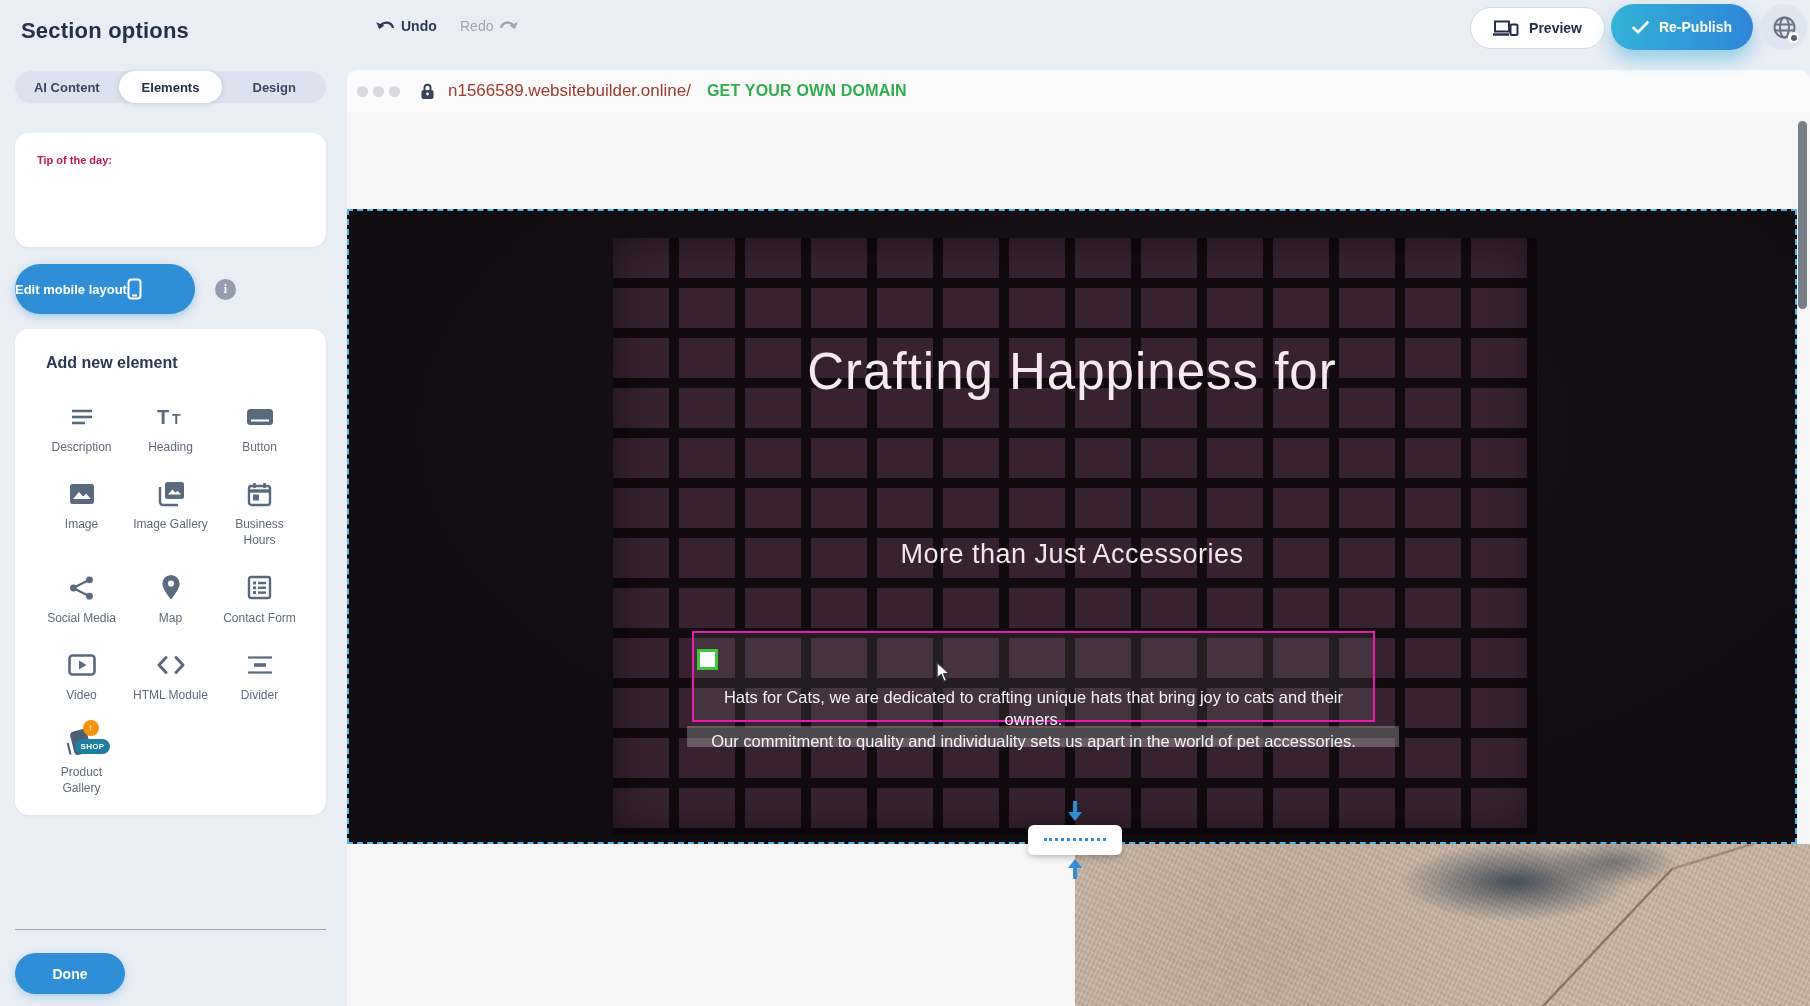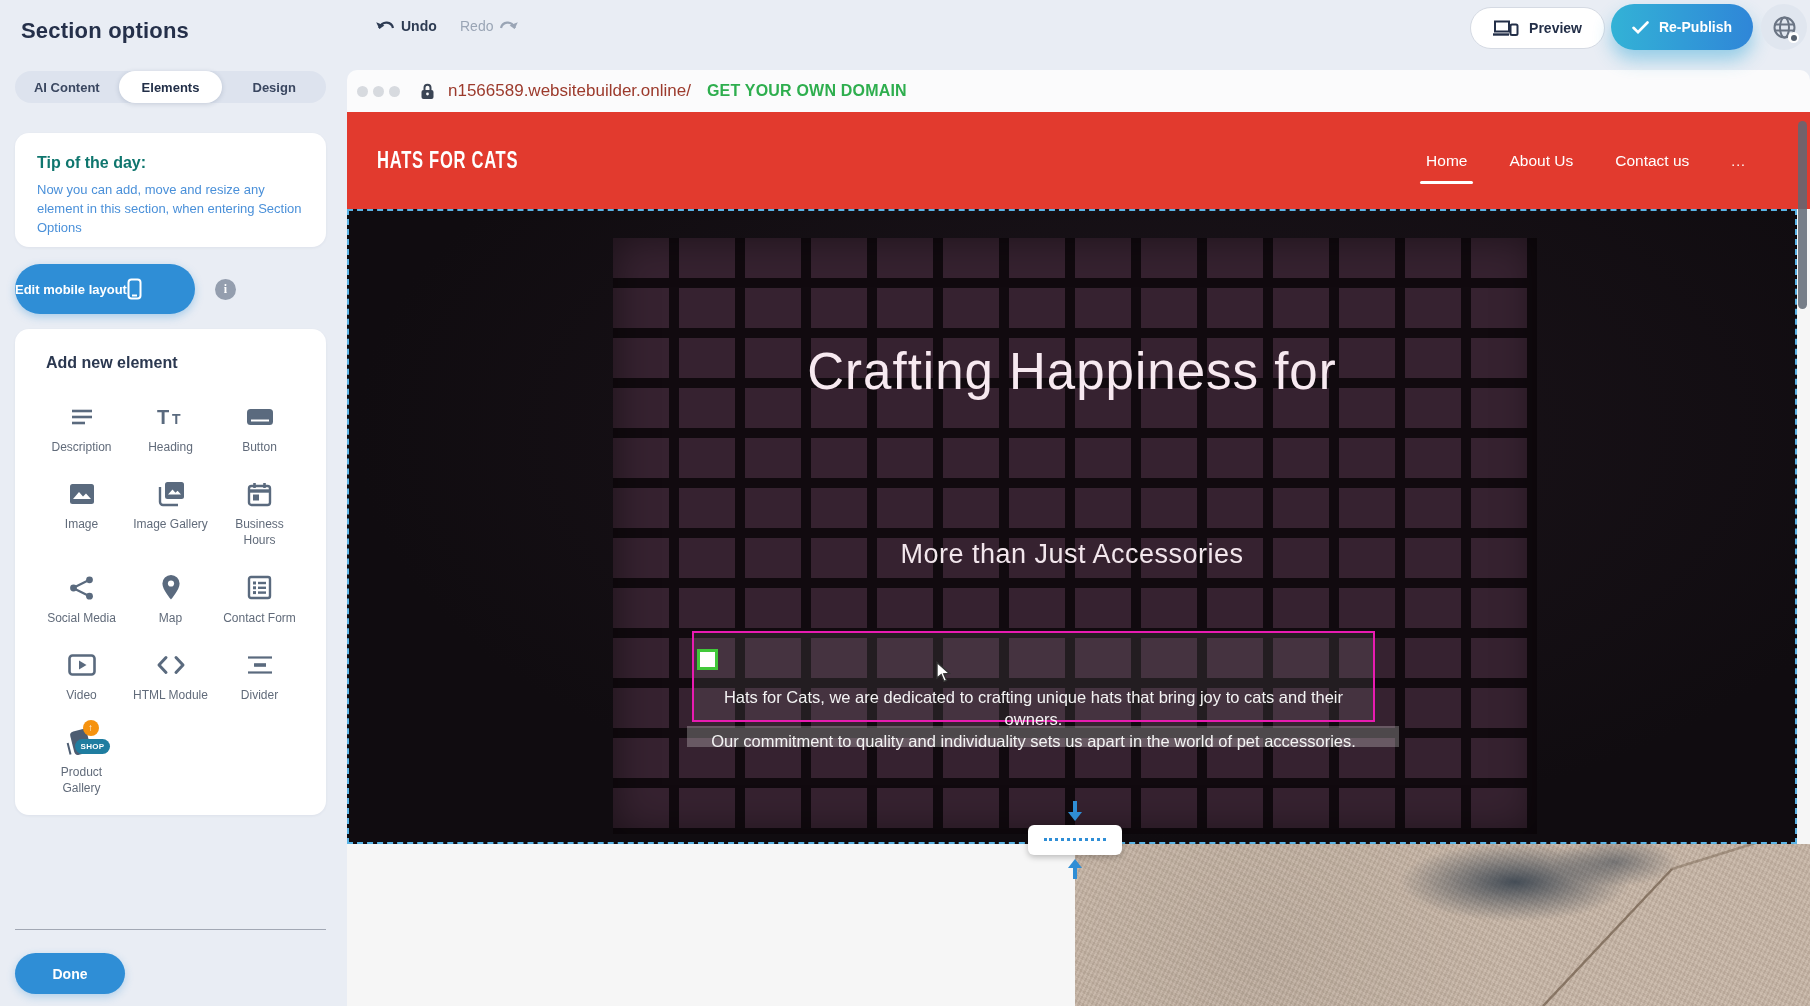--- a/index.html
+++ b/index.html
@@ -6,21 +6,21 @@
   html,body { width:1810px; height:1006px; overflow:hidden; }
   body { font-family:"Liberation Sans", sans-serif; background:#e9edf4; position:relative; }
 
   
   .sidebar { position:absolute; left:0; top:0; width:347px; height:1006px; background:#e9edf4; z-index:30; }
   .panel-title { position:absolute; left:21px; top:18px; font-size:22px; font-weight:700; color:#25304a; letter-spacing:.2px; }
   .tabs { position:absolute; left:15px; top:71px; width:311px; height:32px; background:#dde3ee; border-radius:16px; display:flex; align-items:stretch; }
   .tab { flex:1; display:flex; align-items:center; justify-content:center; font-size:13px; font-weight:700; color:#3a4760; border-radius:16px; cursor:pointer; }
   .tab.active { background:#fff; box-shadow:0 1px 5px rgba(30,50,90,.18); color:#222f48; }
   .tip-card { position:absolute; left:15px; top:133px; width:311px; height:114px; background:#fff; border-radius:14px; box-shadow:0 1px 3px rgba(30,50,90,.06); padding:21px 22px; }
-  .tip-title { color:#0f766e; font-size:16px; font-weight:700; margin-bottom:9px; }
+  .tip-title { color:#be185d; font-size:11px; font-weight:700; margin-bottom:9px; }
   .tip-body { color:#4a90d9; font-size:13px; line-height:1.45; }
   .edit-row { position:absolute; left:15px; top:264px; width:311px; height:50px; display:flex; align-items:center; }
   .edit-btn { width:180px; height:50px; background:#2f8ed6; border:none; border-radius:25px; color:#fff; font-family:inherit; font-size:13px; font-weight:700; display:flex; align-items:center; justify-content:flex-start; cursor:pointer; box-shadow:0 3px 8px rgba(47,142,214,.35); }
   .info-dot { width:21px; height:21px; border-radius:50%; background:#949eae; color:#fff; font-size:12px; font-weight:700; display:flex; align-items:center; justify-content:center; margin-left:20px; font-family:"Liberation Serif", serif; cursor:pointer; }
   .add-card { position:absolute; left:15px; top:329px; width:311px; height:486px; background:#fff; border-radius:14px; box-shadow:0 1px 3px rgba(30,50,90,.06); padding:25px 22px; }
   .add-title { font-size:16px; font-weight:700; color:#2b3850; margin-bottom:30px; padding-left:9px; }
   .el-grid { display:grid; grid-template-columns:repeat(3,1fr); row-gap:24px; }
   .el-item { display:flex; flex-direction:column; align-items:center; gap:7px; cursor:pointer; }
   .el-icon { width:30px; height:30px; display:flex; align-items:center; justify-content:center; color:#5a6a7e; }
   .el-label { font-size:12px; color:#616b7a; text-align:center; line-height:1.35; max-width:80px; }
@@ -111,21 +111,20 @@
       <div class="tab active">
         <span>Elements</span>
       </div>
       <div class="tab">
         <span>Design</span>
       </div>
     </div>
 
   <div class="tip-card">
     <div class="tip-title">Tip of the day:</div>
-    <div class="tip-body">Now you can add, move and resize any element in this section, when entering Section Options</div>
   </div>
 
   <div class="edit-row">
     <button class="edit-btn">
       <span>Edit mobile layout</span>
       <span>
         <svg width="15" height="22" viewBox="0 0 15 22">
             <rect x="1.5" y="1.5" width="12" height="19" rx="3" fill="none" stroke="#fff" stroke-width="2"></rect>
             <line x1="5" y1="17.5" x2="10" y2="17.5" stroke="#fff" stroke-width="2"></line>
           </svg>
@@ -354,29 +353,20 @@
         <path d="M4.5 7 V4.8 a3 3 0 0 1 6 0 V7" fill="none" stroke="#3a4454" stroke-width="2"></path>
         <circle cx="7.5" cy="11" r="1.4" fill="#fbfbfc"></circle>
       </svg>
   </span>
   <span class="url-text">n1566589.websitebuilder.online/</span>
   <span class="domain-link">GET YOUR OWN DOMAIN</span>
 </div>
 
 <div class="viewport">
 
-  <header class="site-header">
-    <div class="logo">HATS FOR CATS</div>
-    <nav class="nav" id="nav-root">
-        <div class="nav-item active">Home</div>
-        <div class="nav-item">About Us</div>
-        <div class="nav-item">Contact us</div>
-        <div class="nav-item more">...</div>
-      </nav>
-  </header>
 
   <section class="hero">
     <div class="tile-grid"></div>
     <div class="hero-border"></div>
 
     <div class="hero-title">
       <span>Crafting Happiness for</span><br>
     </div>
     <div class="hero-sub">More than Just Accessories</div>
 

